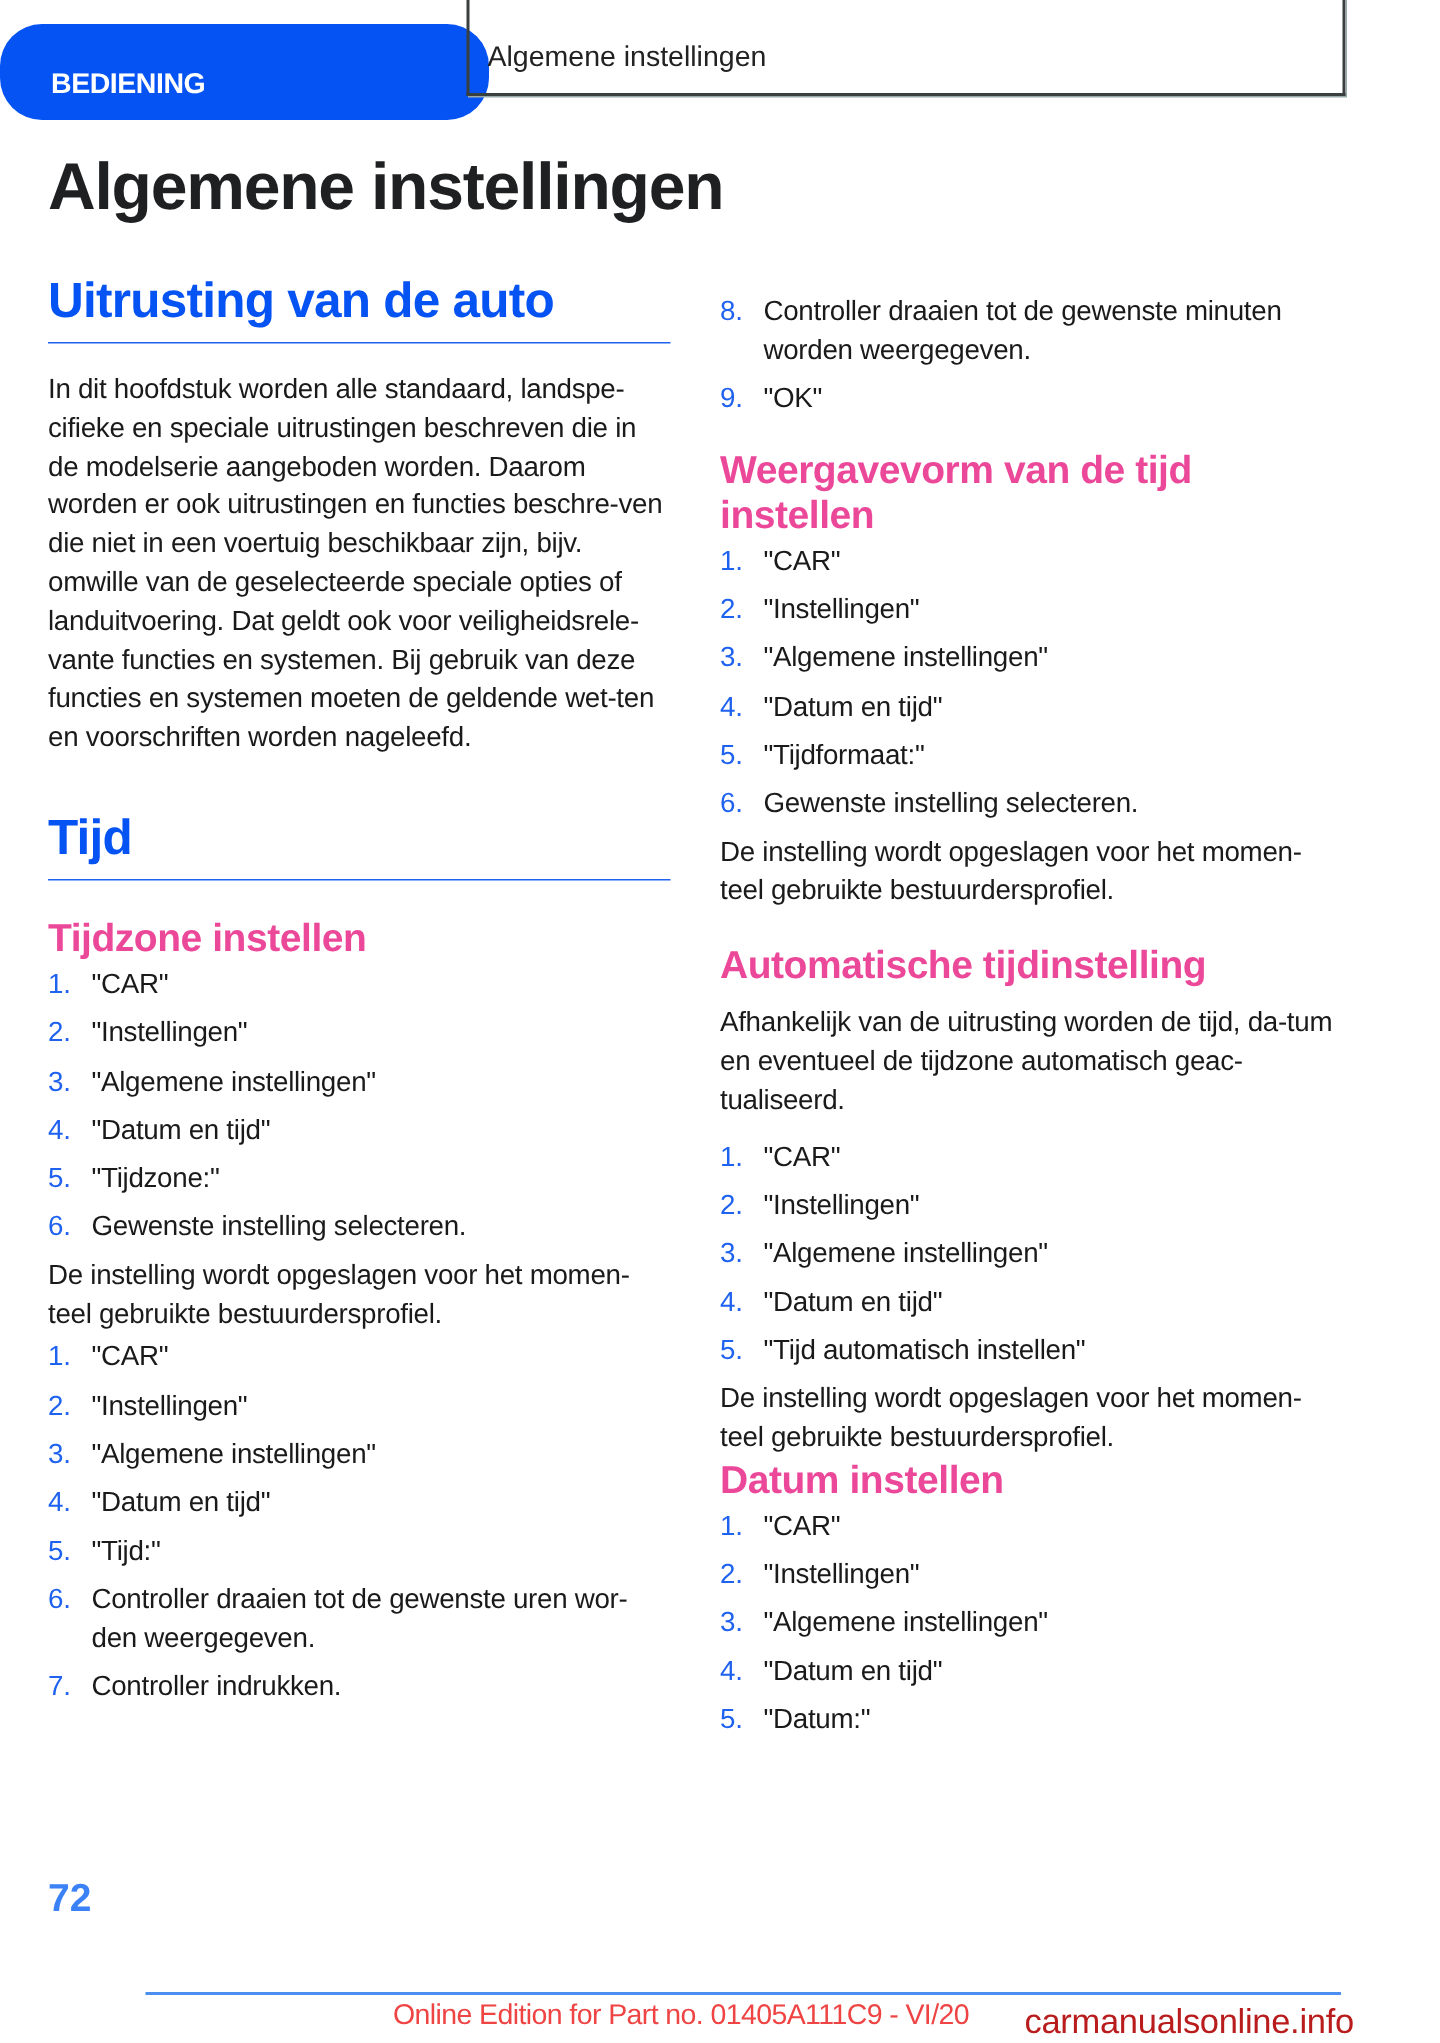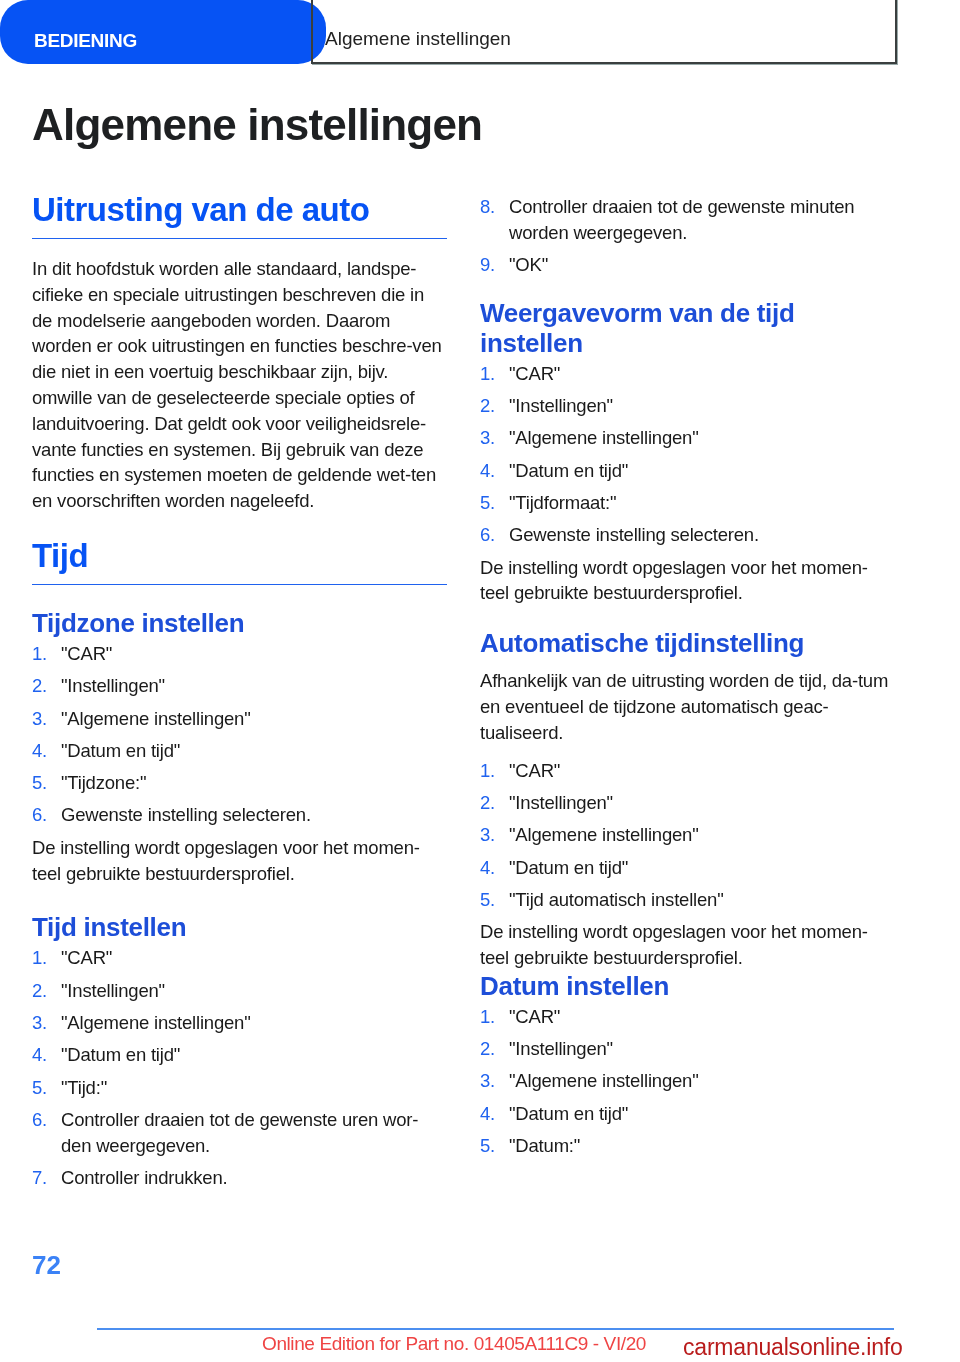--- a/index.html
+++ b/index.html
@@ -1,27 +1,27 @@
 <!DOCTYPE html>
 <html><head>
 <meta charset="utf-8">
 <style>
   html, body { margin: 0; padding: 0; background: #ffffff; }
   body { width: 960px; height: 1362px; position: relative; overflow: hidden;
          font-family: "Liberation Sans", "DejaVu Sans", sans-serif; color: #1a1a1a; }
-  .hdr-tab { position: absolute; left: 0; top: 0; width: 326px; height: 64px; background: #0653f4; border-radius: 28px; }
+  .hdr-tab { position: absolute; left: 0; top: 16px; width: 326px; height: 64px; background: #0653f4; border-radius: 28px; }
   .hdr-tab span { position: absolute; left: 34px; top: 30px; color: #ffffff; font-weight: bold; font-size: 19px; letter-spacing: -0.3px; }
   .hdr-box { position: absolute; left: 311px; top: -2px; width: 582px; height: 64px; border: 2px solid #3a3f3f; border-top: none; box-shadow: 1px 1px 0 #9aa; }
   .hdr-box span { position: absolute; left: 12px; top: 30px; font-size: 19px; color: #222; }
   .page-title { position: absolute; left: 32px; top: 100px; font-size: 44px; font-weight: bold; color: #1e2022; letter-spacing: -0.8px; margin: 0; }
   .col { position: absolute; width: 415px; }
-  .col-left { left: 32px; top: 190px; }
+  .col-left { left: 32px; top: 180px; }
   .col-right { left: 480px; top: 190px; }
   .h1 { color: #0653f4; font-weight: bold; font-size: 33px; letter-spacing: -0.5px; margin: 0; padding-bottom: 8px; border-bottom: 1.5px solid #1f62ef; line-height: 40px; }
-  .h2 { color: #1d4ed8; font-weight: bold; font-size: 26px; letter-spacing: -0.3px; margin: 0; line-height: 30px; }
+  .h2 { color: #ec4899; font-weight: bold; font-size: 26px; letter-spacing: -0.3px; margin: 0; line-height: 30px; }
   .p { font-size: 18.5px; line-height: 25.8px; margin: 0; letter-spacing: -0.2px; color: #1a1a1a; }
   ol.steps { list-style: none; margin: 0; padding: 0; }
   ol.steps li { position: relative; padding-left: 29px; font-size: 18.5px; line-height: 25.8px; margin-bottom: 6.5px; letter-spacing: -0.2px; }
   ol.steps li .num { position: absolute; left: 0; top: 0; color: #1f62ef; }
   .footer-num { position: absolute; left: 32px; top: 1250px; font-size: 26px; font-weight: bold; color: #3b82f6; }
   .footer-line { position: absolute; left: 97px; top: 1328px; width: 797px; height: 2px; background: #4c8ff0; }
   .footer-text { position: absolute; left: 262px; top: 1333px; font-size: 19px; color: #ef4444; letter-spacing: -0.4px; white-space: nowrap; }
   .watermark { position: absolute; left: 683px; top: 1334px; font-size: 23px; color: #b91c1c; white-space: nowrap; letter-spacing: -0.2px; }
 </style>
 </head>
@@ -33,34 +33,33 @@
 <div class="hdr-box">
   <span>Algemene instellingen</span>
 </div>
 
 <h1 class="page-title">Algemene instellingen</h1>
 
 <div class="col col-left">
   <h2 class="h1">Uitrusting van de auto</h2>
   <p class="p" style="margin-top:17px;">In dit hoofdstuk worden alle standaard, landspe-cifieke en speciale uitrustingen beschreven die in de modelserie aangeboden worden. Daarom worden er ook uitrustingen en functies beschre-ven die niet in een voertuig beschikbaar zijn, bijv. omwille van de geselecteerde speciale opties of landuitvoering. Dat geldt ook voor veiligheidsrele-vante functies en systemen. Bij gebruik van deze functies en systemen moeten de geldende wet-ten en voorschriften worden nageleefd.</p>
 
-  <h2 class="h1" style="margin-top:22px;">Tijd</h2>
+  <h2 class="h1" style="margin-top:34px;">Tijd</h2>
 
   <h3 class="h2" style="margin-top:23px;">Tijdzone instellen</h3>
   <ol class="steps" style="margin-top:3px;">
     <li><span class="num">1.</span><span>"CAR"</span></li>
     <li><span class="num">2.</span><span>"Instellingen"</span></li>
     <li><span class="num">3.</span><span>"Algemene instellingen"</span></li>
     <li><span class="num">4.</span><span>"Datum en tijd"</span></li>
     <li><span class="num">5.</span><span>"Tijdzone:"</span></li>
     <li><span class="num">6.</span><span>Gewenste instelling selecteren.</span></li>
   </ol>
   <p class="p">De instelling wordt opgeslagen voor het momen-teel gebruikte bestuurdersprofiel.</p>
 
-  <h3 class="h2" style="margin-top:26px;">Tijd instellen</h3>
   <ol class="steps" style="margin-top:3px;">
     <li><span class="num">1.</span><span>"CAR"</span></li>
     <li><span class="num">2.</span><span>"Instellingen"</span></li>
     <li><span class="num">3.</span><span>"Algemene instellingen"</span></li>
     <li><span class="num">4.</span><span>"Datum en tijd"</span></li>
     <li><span class="num">5.</span><span>"Tijd:"</span></li>
     <li><span class="num">6.</span><span>Controller draaien tot de gewenste uren wor-den weergegeven.</span></li>
     <li><span class="num">7.</span><span>Controller indrukken.</span></li>
   </ol>
 </div>

